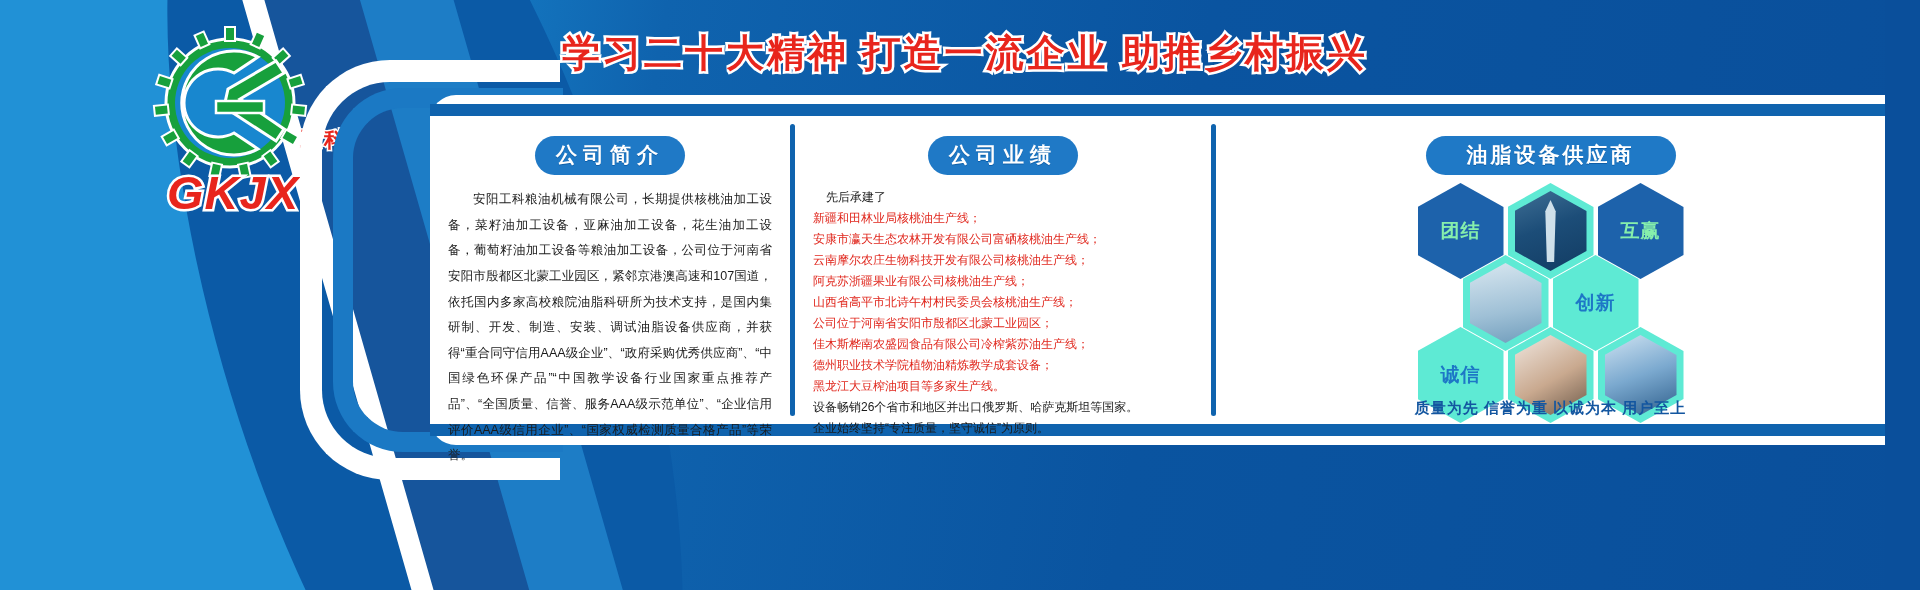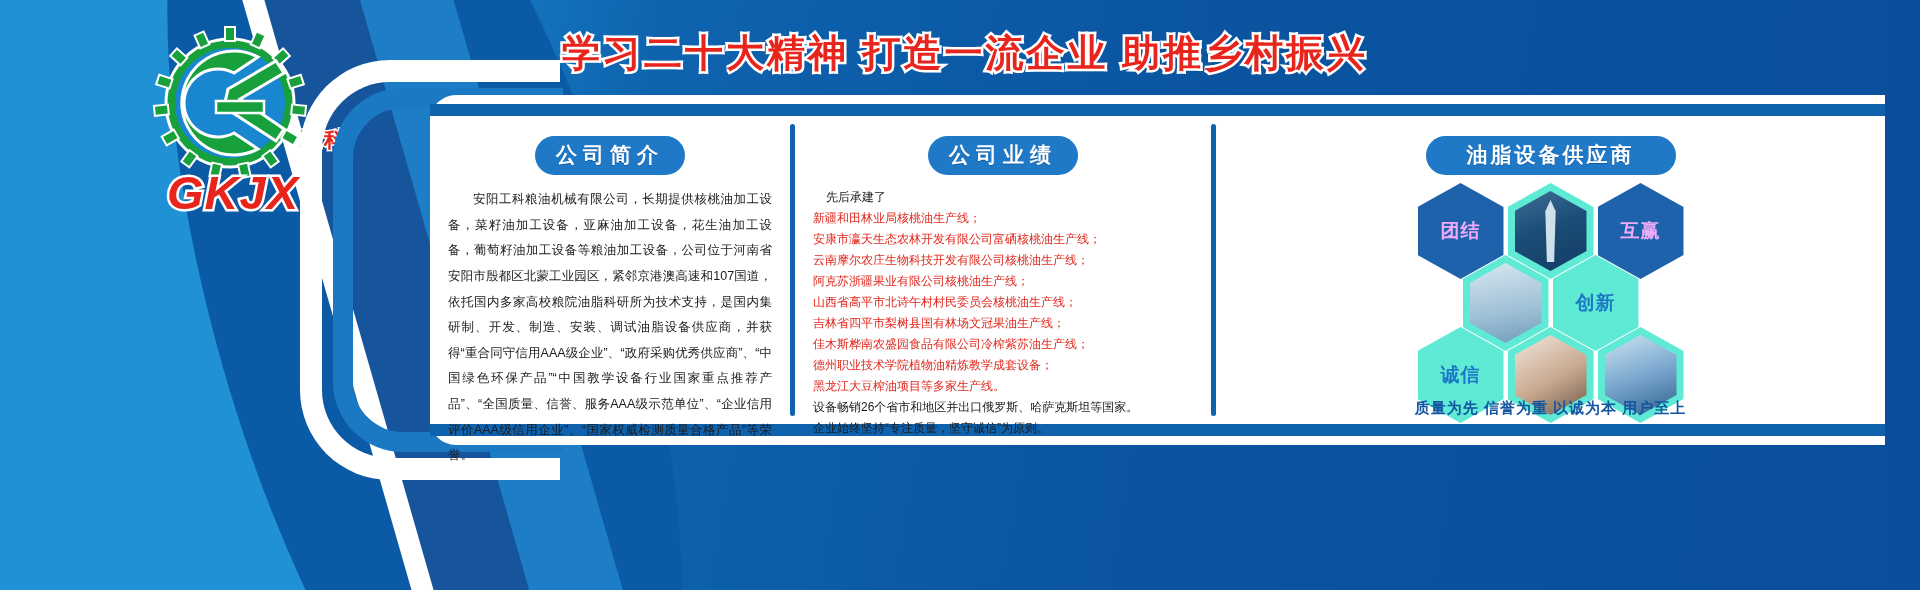--- a/index.html
+++ b/index.html
@@ -77,21 +77,21 @@
   
   #hexwrap{position:relative;width:100%;height:200px;margin-top:-4px;}
   .hex{position:absolute;width:86px;height:96px;
     clip-path:polygon(50% 0%,100% 25%,100% 75%,50% 100%,0% 75%,0% 25%);
     display:flex;align-items:center;justify-content:center;}
   .hex-fill{background:#1d62ab;}
   .hex-ring{background:#5eead4;}
   .hex-ring .inner{width:72px;height:80px;
     clip-path:polygon(50% 0%,100% 25%,100% 75%,50% 100%,0% 75%,0% 25%);
     display:flex;align-items:center;justify-content:center;}
-  .hex-label{font-size:19px;font-weight:bold;color:#f0abfc;letter-spacing:1px;}
+  .hex-label{font-size:19px;font-weight:bold;color:#86efac;letter-spacing:1px;}
   .hex-ring .hex-label{color:#1d77c6;}
   .ph-sea{background:linear-gradient(160deg,#3f6f95,#1c4d78 45%,#123c63);}
   .ph-sea::after{content:"";width:26px;height:62px;background:#cfe0ea;
     clip-path:polygon(50% 0,70% 18%,64% 100%,36% 100%,30% 18%);display:block;}
   .ph-sky{background:linear-gradient(170deg,#d8e7f0,#9fc0d6 60%,#6f9cbb);}
   .ph-hand{background:linear-gradient(150deg,#f0e7e0,#c9a98f 55%,#6d5a4a);}
   .ph-bldg{background:linear-gradient(160deg,#cfe3f2,#7ba9cf 50%,#2f5f8c);}
 
   #slogan{position:absolute;left:0;right:0;bottom:6px;text-align:center;
     font-size:15px;font-weight:bold;color:#1356a0;letter-spacing:1px;}
@@ -166,21 +166,21 @@
 
     <section class="panel" id="panel-perf">
       <div class="pill">公司业绩</div>
       <div class="perf-lead">先后承建了</div>
       <ul class="perf-list" id="perf-list">
           <li>新疆和田林业局核桃油生产线；</li>
           <li>安康市瀛天生态农林开发有限公司富硒核桃油生产线；</li>
           <li>云南摩尔农庄生物科技开发有限公司核桃油生产线；</li>
           <li>阿克苏浙疆果业有限公司核桃油生产线；</li>
           <li>山西省高平市北诗午村村民委员会核桃油生产线；</li>
-          <li>吉林省四平市梨树县国有林场文冠果油生产线；</li>
+          <li>公司位于河南省安阳市殷都区北蒙工业园区；</li>
           <li>佳木斯桦南农盛园食品有限公司冷榨紫苏油生产线；</li>
           <li>德州职业技术学院植物油精炼教学成套设备；</li>
           <li>黑龙江大豆榨油项目等多家生产线。</li>
         </ul>
       <div class="perf-tail">设备畅销26个省市和地区并出口俄罗斯、哈萨克斯坦等国家。</div>
       <div class="perf-tail">企业始终坚持“专注质量，坚守诚信”为原则。</div>
     </section>
 
     <div class="divider"></div>
 

